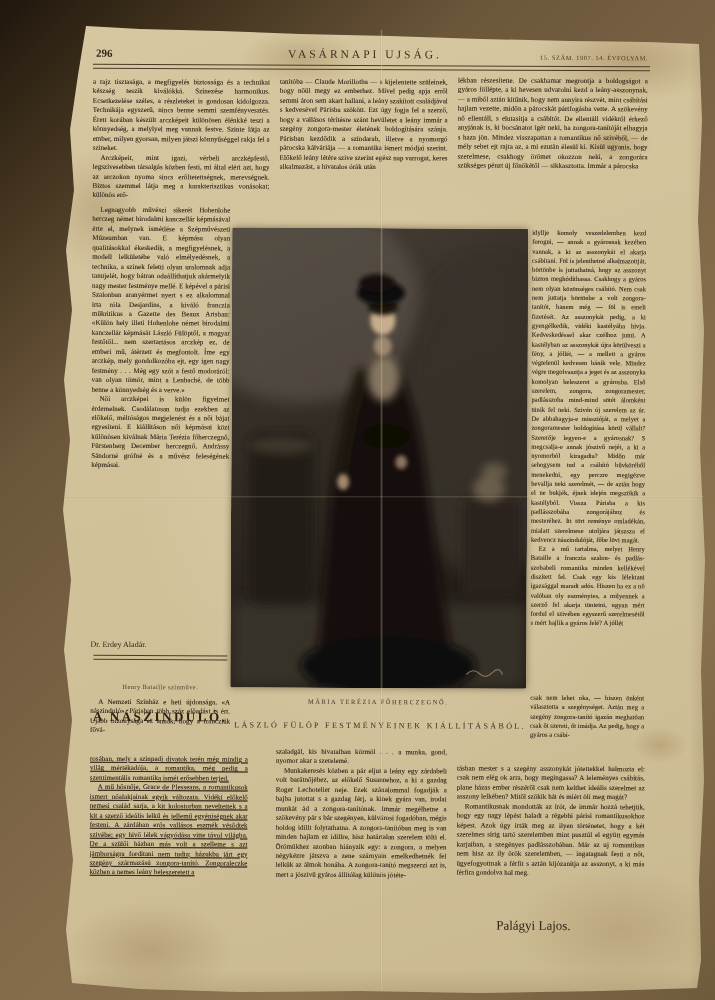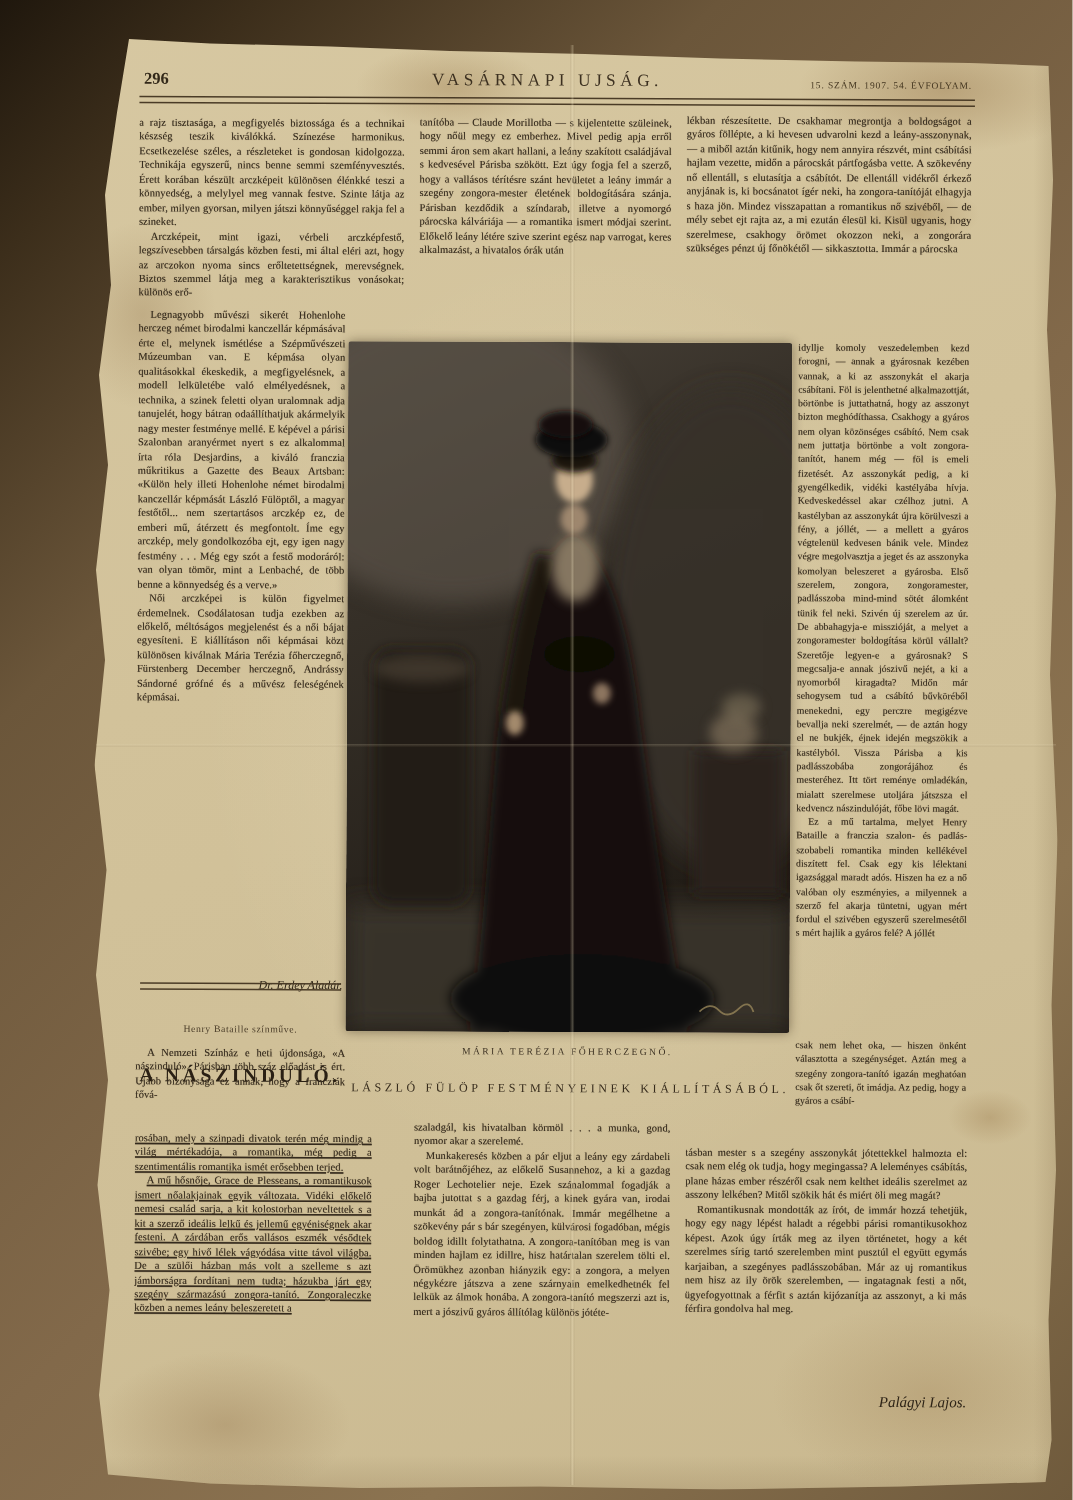--- a/index.html
+++ b/index.html
@@ -29,21 +29,21 @@
   }
   .content{position:absolute;left:0;top:0;width:715px;height:1000px;transform:rotate(.25deg);transform-origin:360px 60px;color:#30261a;}
   .abs{position:absolute;}
   .body-text{
     font-size:7px;line-height:9.45px;text-align:justify;overflow:hidden;
     color:#342a1d;text-shadow:0 0 .5px rgba(62,48,28,.55);letter-spacing:.05px;
   }
   .body-text p{margin:0;}
   .body-text p.ind{text-indent:8px;}
   .narrowtxt{font-size:6.5px;line-height:9.3px;}
-  .sig{font-style:italic;text-align:right;font-size:8px;color:#2e2417;margin-top:12px;}
+  .sig{text-align:left;font-size:8px;color:#2e2417;}
   .rule-double{border-top:1.1px solid #4a3b26;border-bottom:.9px solid #4a3b26;height:2.6px;}
   .headline{font-weight:bold;font-size:13px;letter-spacing:2.5px;text-align:center;color:#2a2014;margin-top:45px;}
   .subhead{font-size:6.5px;text-align:center;color:#4a3c28;letter-spacing:.4px;}
   .masthead{font-size:11.5px;letter-spacing:3px;text-align:center;color:#3c3020;}
   .pageno{font-size:11px;font-weight:bold;color:#332919;}
   .issue{font-size:6.3px;letter-spacing:.6px;color:#44ölet;color:#443620;}
   .caption-sm{font-size:6.4px;letter-spacing:1.6px;text-align:center;color:#3c3122;}
   .caption-lg{font-size:8px;letter-spacing:2.4px;text-align:center;color:#362b1c;}
   .photo-frame{box-shadow:0 0 7px rgba(40,28,12,.45);border-radius:2px;overflow:hidden;}
   .crease-v{
@@ -104,24 +104,24 @@
       <p>lékban részesítette. De csakhamar megrontja a boldogságot a gyáros föllépte, a ki hevesen udvarolni kezd a leány-asszonynak, — a miből aztán kitűnik, hogy nem annyira részvét, mint csábítási hajlam vezette, midőn a párocskát pártfogásba vette. A szökevény nő ellentáll, s elutasítja a csábítót. De ellentáll vidékről érkező anyjának is, ki bocsánatot ígér neki, ha zongora-tanítóját elhagyja s haza jön. Mindez visszapattan a romantikus nő szivéből, — de mély sebet ejt rajta az, a mi ezután élesül ki. Kisül ugyanis, hogy szerelmese, csakhogy örömet okozzon neki, a zongorára szükséges pénzt új főnökétől — sikkasztotta. Immár a párocska</p>
     </div>
     <div class="abs body-text narrowtxt" style="left:533px;top:227px;width:114px;height:463px;">
       <p>idyllje komoly veszedelemben kezd forogni, — annak a gyárosnak kezében vannak, a ki az asszonykát el akarja csábítani. Föl is jelenthetné alkalmazottját, börtönbe is juttathatná, hogy az asszonyt bizton meghódíthassa. Csakhogy a gyáros nem olyan közönséges csábító. Nem csak nem juttatja börtönbe a volt zongora-tanítót, hanem még — föl is emeli fizetését. Az asszonykát pedig, a ki gyengélkedik, vidéki kastélyába hívja. Kedveskedéssel akar czélhoz jutni. A kastélyban az asszonykát újra körülveszi a fény, a jóllét, — a mellett a gyáros végtelenül kedvesen bánik vele. Mindez végre megolvasztja a jeget és az asszonyka komolyan beleszeret a gyárosba. Első szerelem, zongora, zongoramester, padlásszoba mind-mind sötét álomként tünik fel neki. Szivén új szerelem az úr. De abbahagyja-e misszióját, a melyet a zongoramester boldogítása körül vállalt? Szeretője legyen-e a gyárosnak? S megcsalja-e annak jószivű nejét, a ki a nyomorból kiragadta? Midőn már sehogysem tud a csábító bűvköréből menekedni, egy perczre megigézve bevallja neki szerelmét, — de aztán hogy el ne bukjék, éjnek idején megszökik a kastélyból. Vissza Párisba a kis padlásszobába zongorájához és mesteréhez. Itt tört reménye omladékán, mialatt szerelmese utoljára játszsza el kedvencz nászindulóját, főbe lövi magát.</p>
       <p class="ind">Ez a mű tartalma, melyet Henry Bataille a franczia szalon- és padlás-szobabeli romantika minden kellékével diszített fel. Csak egy kis lélektani igazsággal maradt adós. Hiszen ha ez a nő valóban oly eszményies, a milyennek a szerző fel akarja tüntetni, ugyan mért fordul el szivében egyszerű szerelmesétől s mért hajlik a gyáros felé? A jóllét</p>
     </div>
     <div class="abs body-text narrowtxt" style="left:533px;top:692px;width:114px;height:70px;">
       <p>csak nem lehet oka, — hiszen önként választotta a szegénységet. Aztán meg a szegény zongora-tanító igazán meghatóan csak őt szereti, őt imádja. Az pedig, hogy a gyáros a csábí-</p>
     </div>
     <div class="abs body-text" style="left:460px;top:764px;width:188px;height:162px;">
-      <p>tásban mester s a szegény asszonykát jótettekkel halmozta el: csak nem elég ok tudja, hogy megingassa? A leleményes csábítás, plane házas ember részéről csak nem kelthet ideális szerelmet az asszony lelkében? Mitől szökik hát és miért öli meg magát?</p>
+      <p>tásban mester s a szegény asszonykát jótettekkel halmozta el: csak nem elég ok arra, hogy megingassa? A leleményes csábítás, plane házas ember részéről csak nem kelthet ideális szerelmet az asszony lelkében? Mitől szökik hát és miért öli meg magát?</p>
       <p class="ind">Romantikusnak mondották az írót, de immár hozzá tehetjük, hogy egy nagy lépést haladt a régebbi párisi romantikusokhoz képest. Azok úgy írták meg az ilyen történetet, hogy a két szerelmes sírig tartó szerelemben mint pusztúl el együtt egymás karjaiban, a szegényes padlásszobában. Már az uj romantikus nem hisz az ily örök szerelemben, — ingatagnak festi a nőt, ügyefogyottnak a férfit s aztán kijózanítja az asszonyt, a ki más férfira gondolva hal meg.</p>
     </div>
-    <div class="abs sig" style="left:500px;top:917px;width:148px;font-size:10px;">Palágyi Lajos.</div>
+    <div class="abs sig" style="left:500px;top:917px;width:148px;font-size:13px;">Palágyi Lajos.</div>
 
     <div class="abs photo-frame" style="left:233px;top:228px;width:296px;height:460px;">
       <svg width="296" height="460" viewBox="0 0 296 460" xmlns="http://www.w3.org/2000/svg">
         <defs>
           <filter id="b2" x="-40%" y="-40%" width="180%" height="180%">
               <feGaussianBlur stdDeviation="2"></feGaussianBlur>
             </filter>
           <filter id="b4" x="-40%" y="-40%" width="180%" height="180%">
               <feGaussianBlur stdDeviation="4"></feGaussianBlur>
             </filter>

